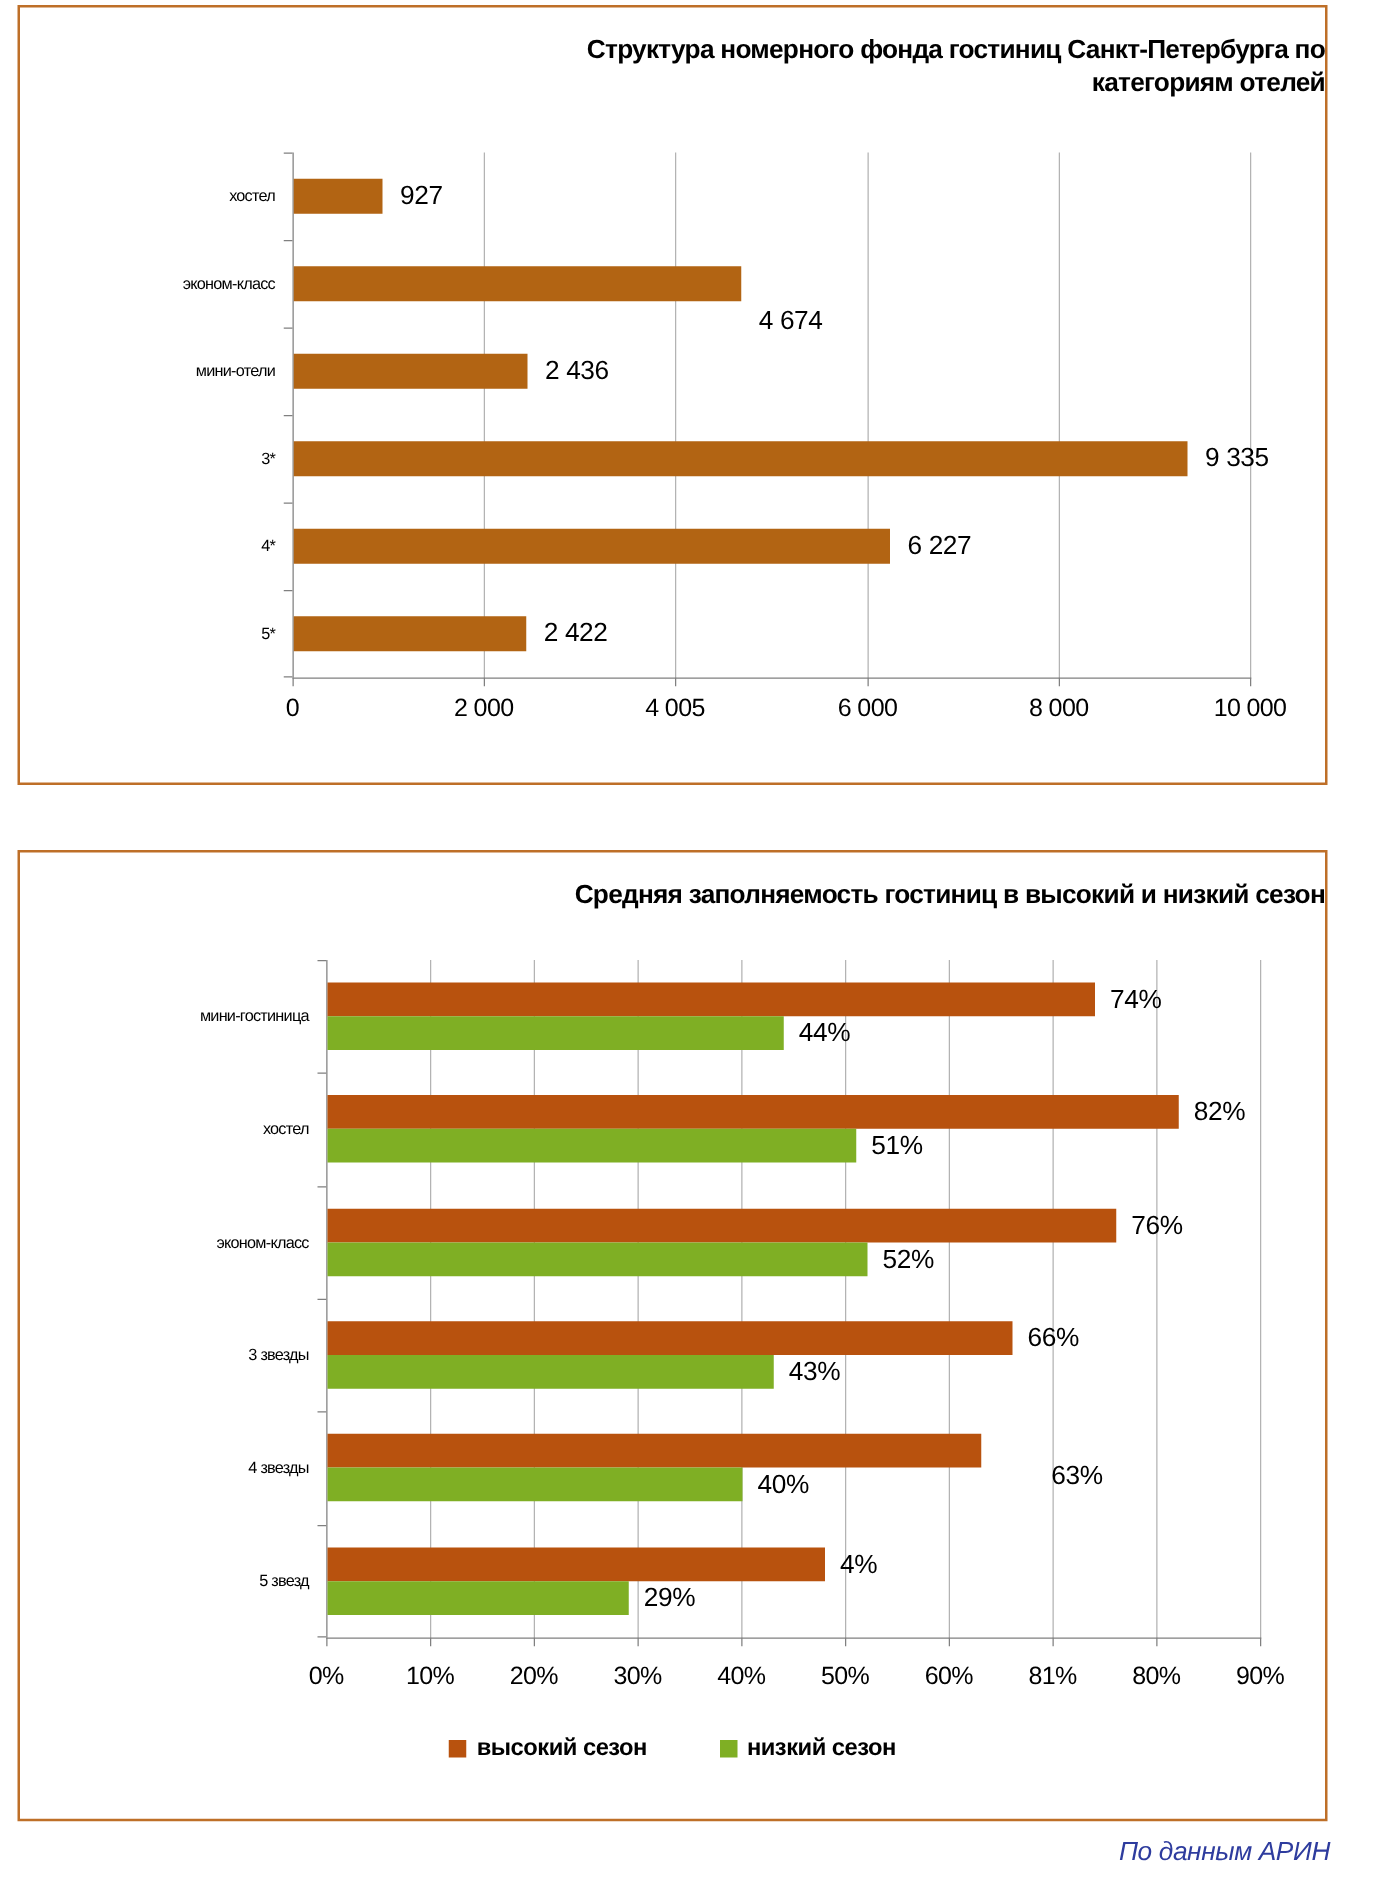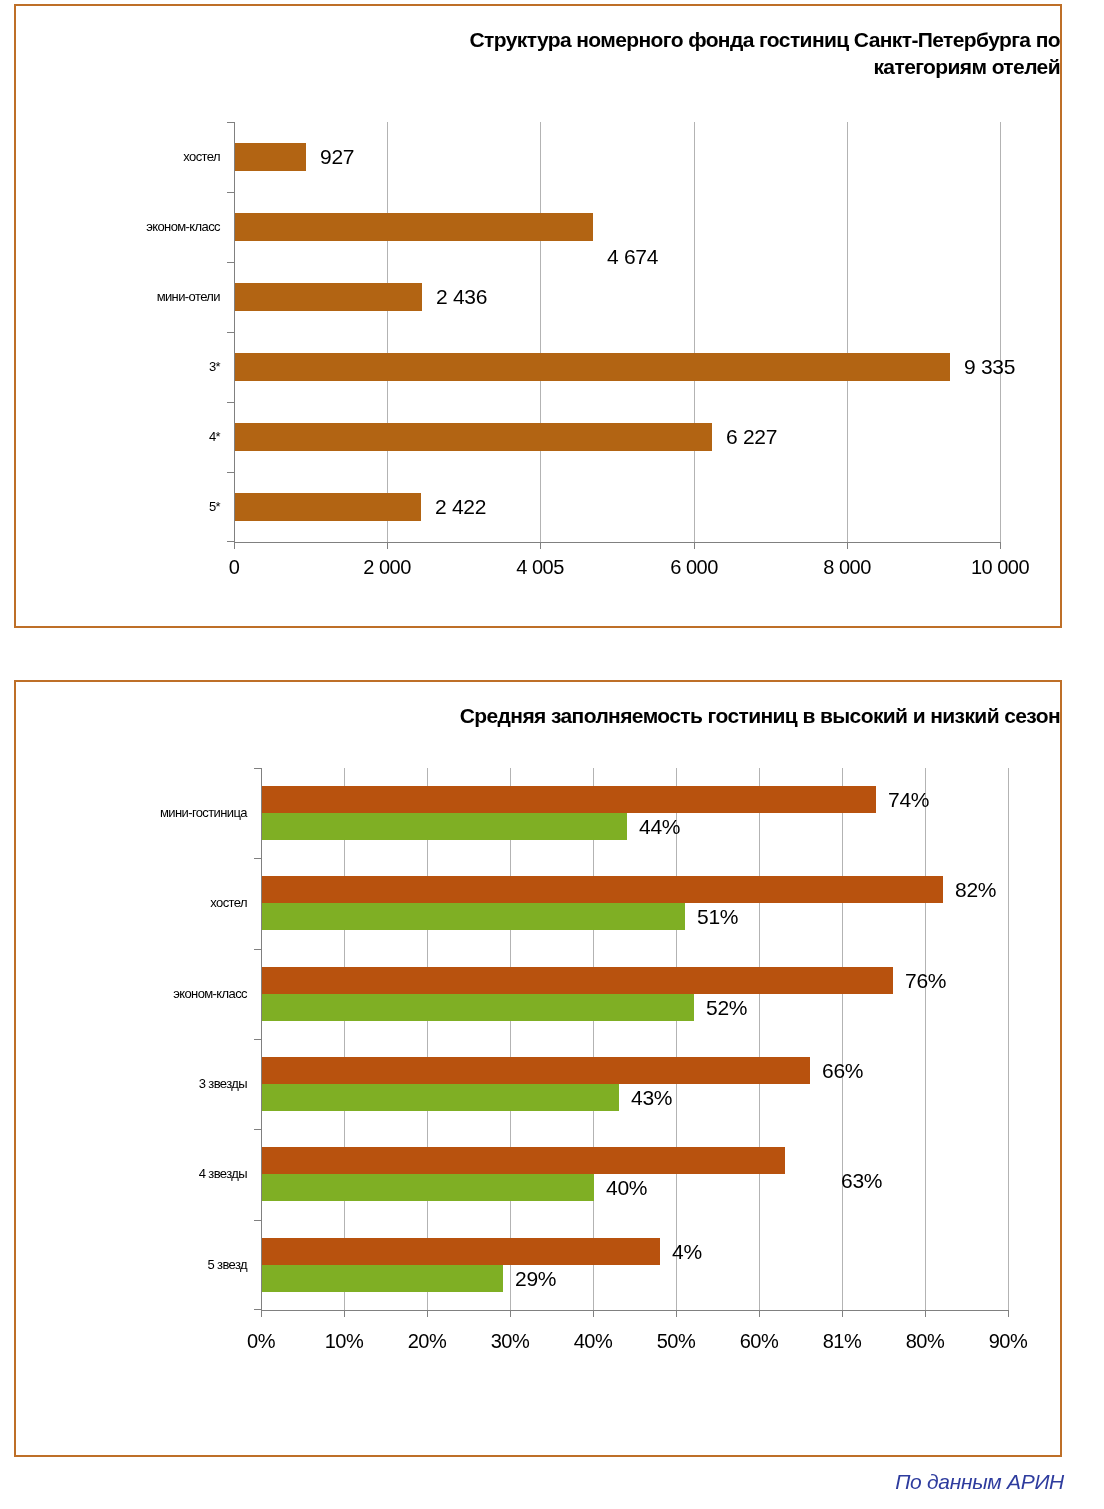--- a/index.html
+++ b/index.html
@@ -179,17 +179,27 @@
         <div class="xlab" style="left: 268px; top: 648px;">10%</div>
         <div class="xlab" style="left: 351px; top: 648px;">20%</div>
         <div class="xlab" style="left: 434px; top: 648px;">30%</div>
         <div class="xlab" style="left: 517px; top: 648px;">40%</div>
         <div class="xlab" style="left: 600px; top: 648px;">50%</div>
         <div class="xlab" style="left: 683px; top: 648px;">60%</div>
         <div class="xlab" style="left: 766px; top: 648px;">81%</div>
         <div class="xlab" style="left: 849px; top: 648px;">80%</div>
         <div class="xlab" style="left: 932px; top: 648px;">90%</div>
       </div>
+    <div class="legend" style="top: 706px;">
+      <span class="legend-item">
+        <span class="swatch" style="background: rgb(184, 82, 14);"></span>
+        <span>высокий сезон</span>
+      </span>
+      <span class="legend-item">
+        <span class="swatch" style="background: rgb(127, 175, 36);"></span>
+        <span>низкий сезон</span>
+      </span>
+    </div>
   </div>
 
   <div id="source-note" style="color: rgb(46, 60, 158);">По данным АРИН</div>
 
 </div>
 
 </body></html>

